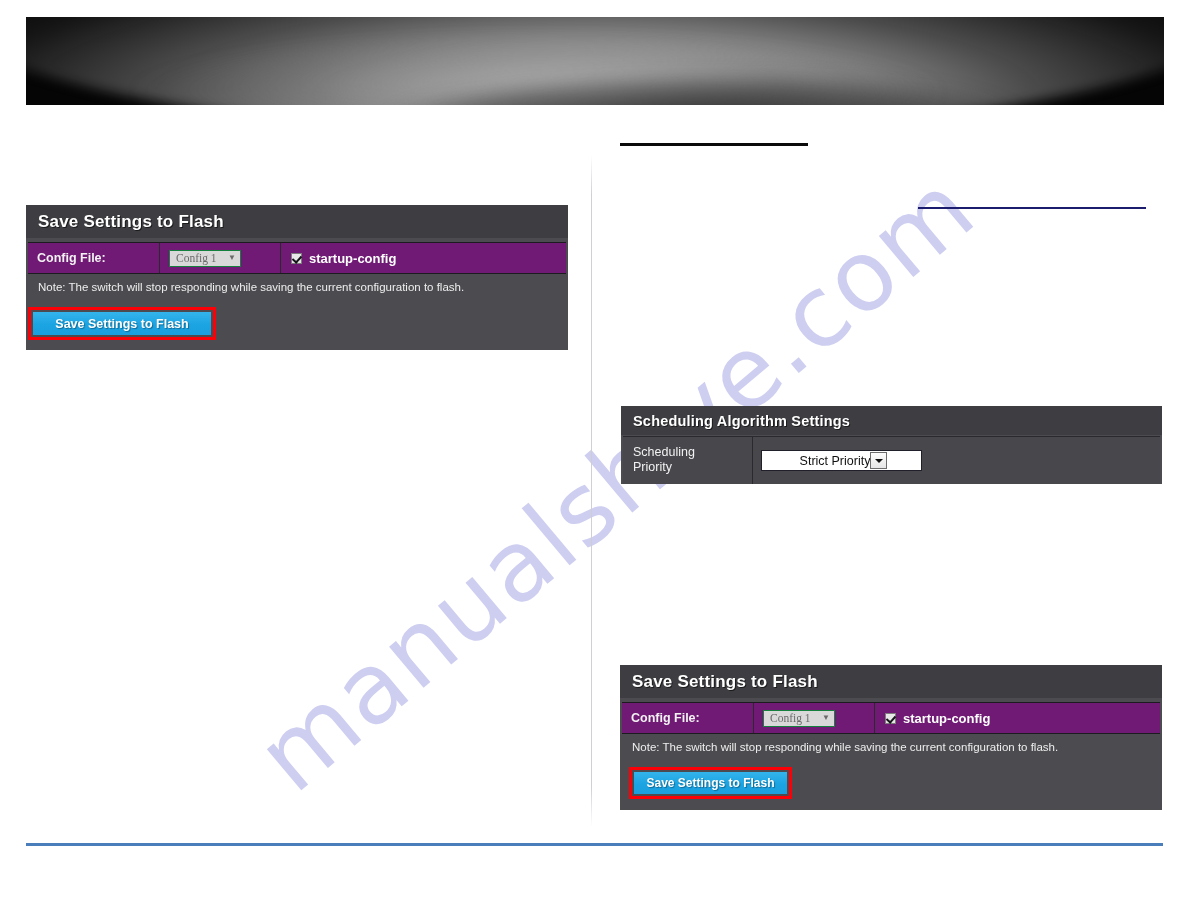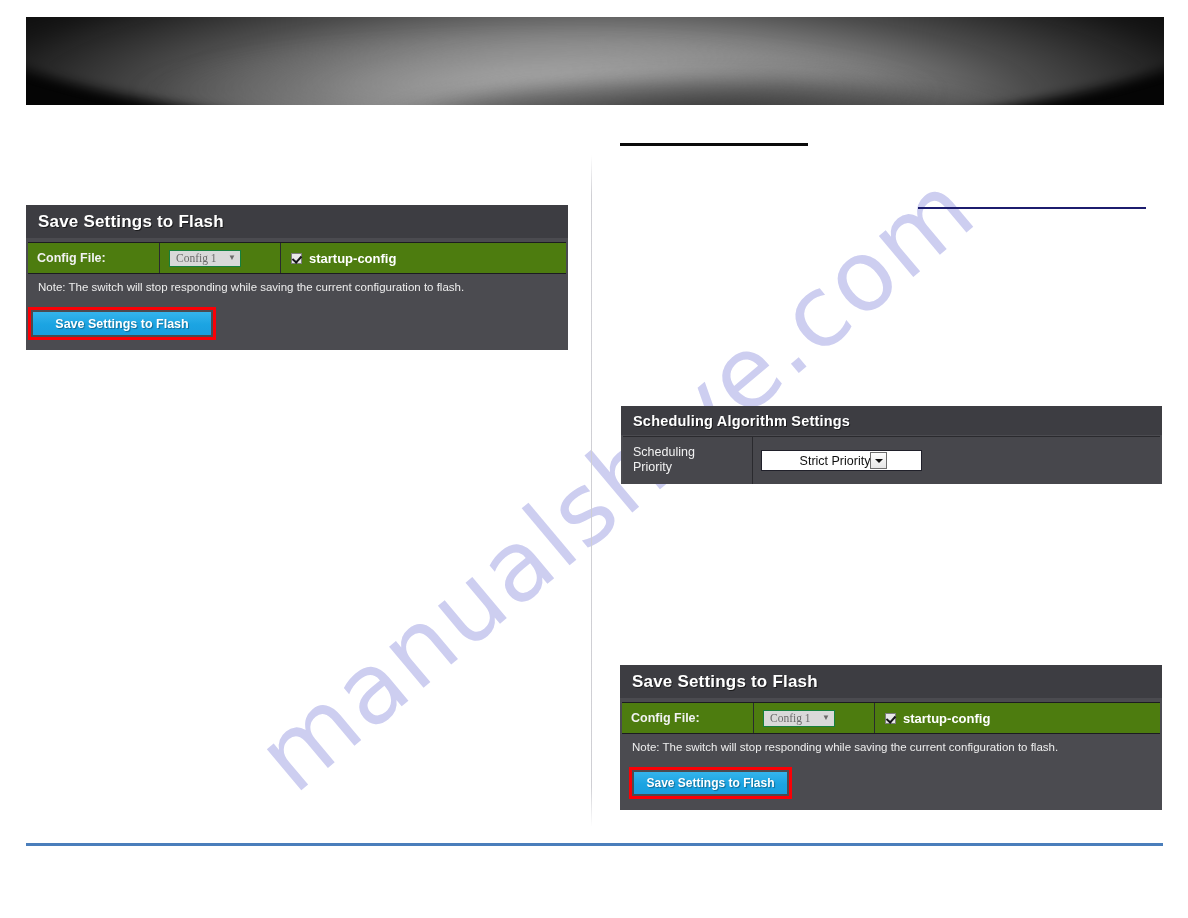--- a/index.html
+++ b/index.html
@@ -143,21 +143,21 @@
     color: #ffffff;
     font-weight: bold;
     letter-spacing: 0.2px;
     display: flex;
     align-items: center;
     text-shadow: 1px 1px 0 rgba(0,0,0,0.55);
     box-sizing: border-box;
   }
   .panel-row {
     display: flex;
-    background: #4d7c0f;
+    background: #701a75;
     border-top: 1px solid #1c1c20;
     border-bottom: 1px solid #1c1c20;
     box-sizing: border-box;
   }
   .cell {
     box-sizing: border-box;
     display: flex;
     align-items: center;
     color: #f2f2f2;
   }

